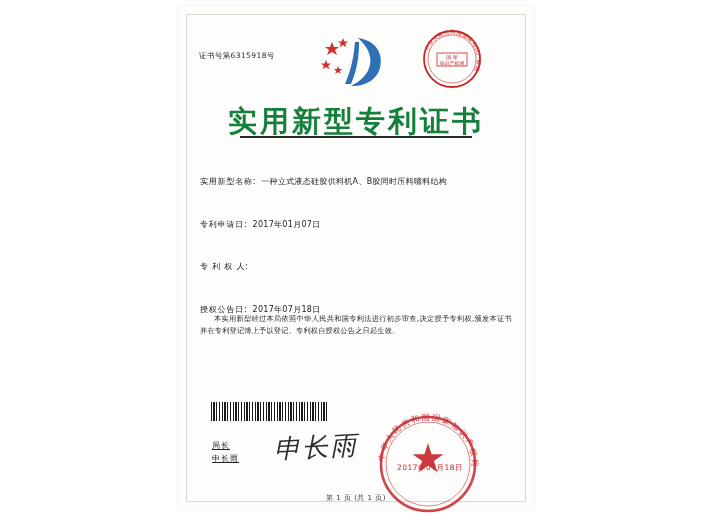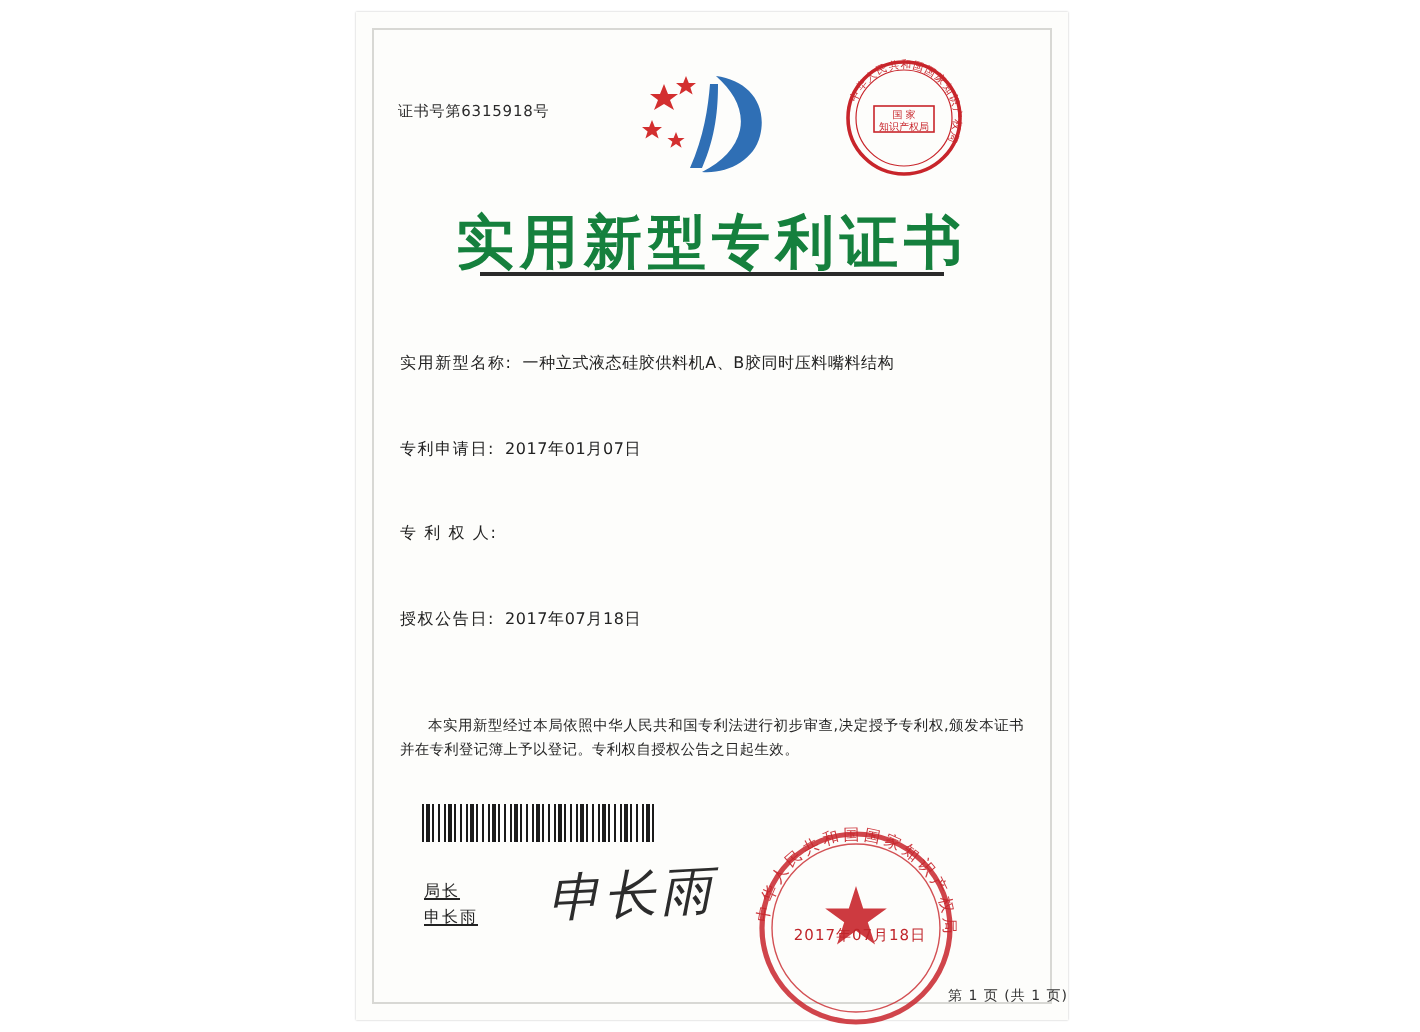--- a/index.html
+++ b/index.html
@@ -108,21 +108,20 @@
   .field-value {
     margin-left: 5px;
     letter-spacing: 0.3px;
   }
   
   .paragraphs {
     position: absolute;
     left: 22px;
     top: 307px;
     width: 312px;
-    margin-top: 44px;
   }
   .para {
     font-size: 7.2px;
     line-height: 11.6px;
     color: #262626;
     text-align: justify;
     text-indent: 14px;
     margin-bottom: 5px;
     letter-spacing: 0.2px;
   }
@@ -184,21 +183,21 @@
     font-size: 7.5px;
     color: #c0262b;
     letter-spacing: 0.5px;
   }
   
   .page-foot {
     position: absolute;
     left: 0;
     top: 487px;
     width: 356px;
-    text-align: right;
+    text-align: center;
     font-size: 7px;
     color: #333;
     letter-spacing: 0.5px;
   }
 </style>
 </head>
 <body>
 
 <div id="page">
 

